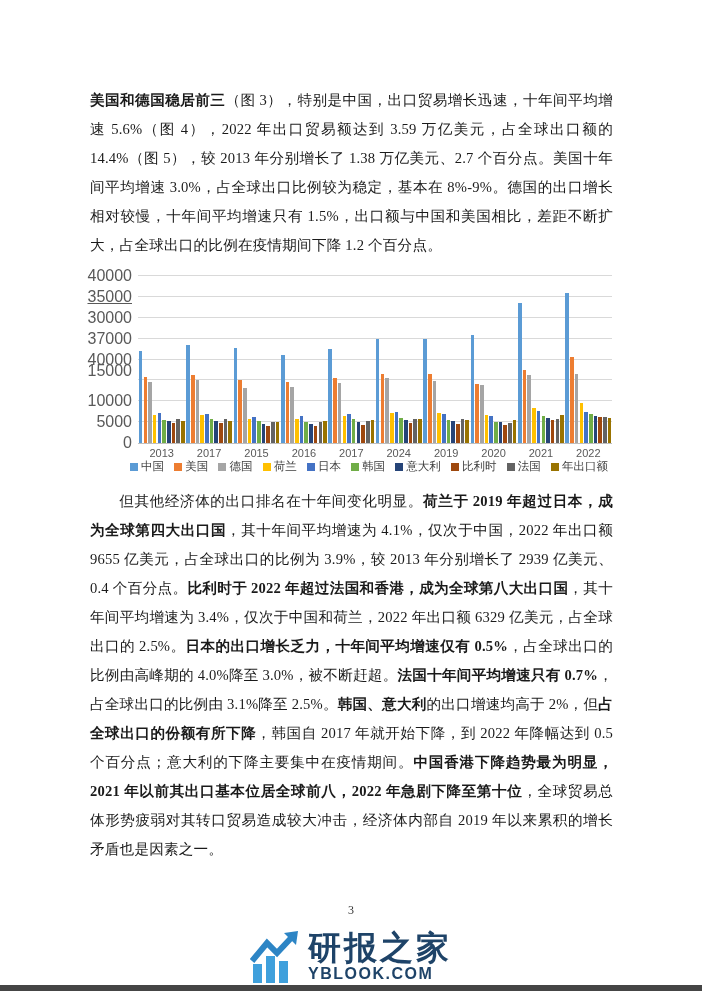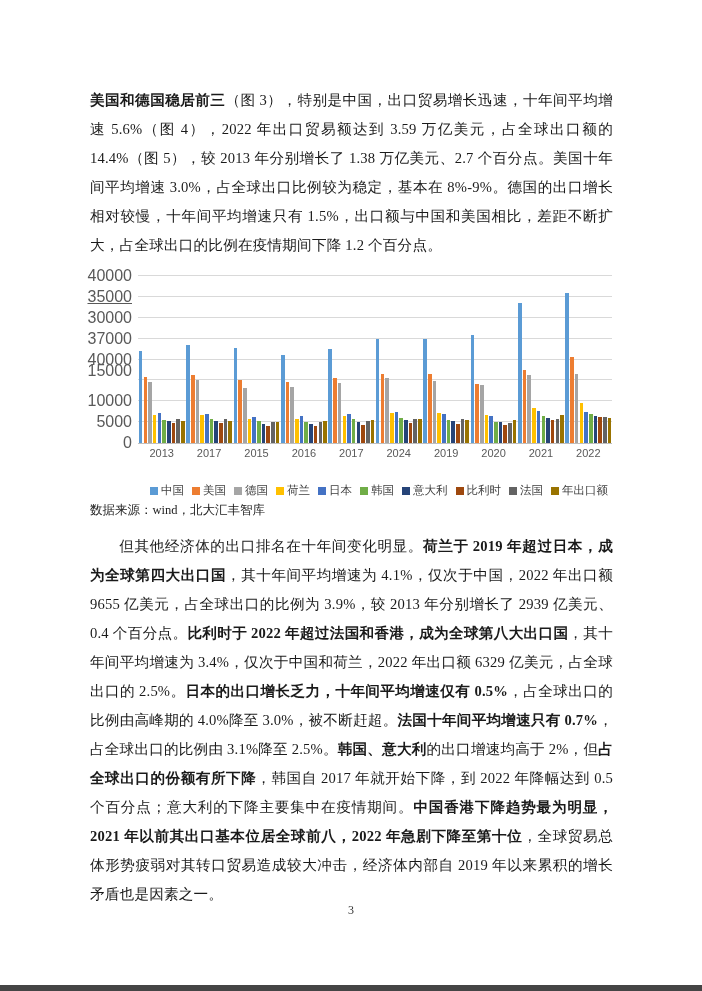--- a/index.html
+++ b/index.html
@@ -24,22 +24,22 @@
     font-size:16px;color:#595959;white-space:nowrap;
   }
   .plot{position:relative;height:167px;flex:1;border-bottom:1px solid #bfbfbf;}
   .gridline{position:absolute;left:0;right:0;height:1px;background:#d9d9d9;}
   .groups{position:absolute;left:0;right:0;bottom:0;top:0;display:flex;}
   .group{flex:1;display:flex;align-items:flex-end;justify-content:center;}
   .bar{width:3.6px;margin:0 0.55px;flex:none;}
   .xlabels{display:flex;margin-left:40px;margin-top:3px;}
   .xlabel{flex:1;text-align:center;font-size:11px;color:#595959;}
   .legend{
-    display:flex;justify-content:flex-end;flex-wrap:nowrap;
-    margin-top:24px;margin-left:28px;font-family:Liberation Serif, serif;
+    display:flex;justify-content:space-between;flex-wrap:nowrap;
+    margin-top:0;margin-left:28px;font-family:Liberation Serif, serif;
   }
   .legend-item{display:flex;align-items:center;margin:0 4px;}
   .legend-marker{width:8px;height:8px;flex:none;margin-right:3px;}
   .legend-label{font-size:11.5px;color:#404040;white-space:nowrap;}
   
   .caption{margin-top:9px;font-size:13.8px;font-weight:bold;color:#000;}
   .source{margin-top:4px;font-size:12.5px;color:#222;}
   .para2{margin-top:13px;}
   
   .pageno{
@@ -265,22 +265,34 @@
             <span class="legend-marker" style="background: rgb(99, 99, 99);"></span>
             <span class="legend-label">法国</span>
           </div>
           <div class="legend-item">
             <span class="legend-marker" style="background: rgb(153, 115, 0);"></span>
             <span class="legend-label">年出口额</span>
           </div>
         </div>
     </div>
 
-    <div class="source">数据来源：wind，北大汇丰智库</div>
 
     <p class="para indent para2"><span>但其他经济体的出口排名在十年间变化明显。</span><b>荷兰于 2019 年超过日本，成为全球第四大出口国</b><span>，其十年间平均增速为 4.1%，仅次于中国，2022 年出口额 9655 亿美元，占全球出口的比例为 3.9%，较 2013 年分别增长了 2939 亿美元、0.4 个百分点。</span><b>比利时于 2022 年超过法国和香港，成为全球第八大出口国</b><span>，其十年间平均增速为 3.4%，仅次于中国和荷兰，2022 年出口额 6329 亿美元，占全球出口的 2.5%。</span><b>日本的出口增长乏力，十年间平均增速仅有 0.5%</b><span>，占全球出口的比例由高峰期的 4.0%降至 3.0%，被不断赶超。</span><b>法国十年间平均增速只有 0.7%</b><span>，占全球出口的比例由 3.1%降至 2.5%。</span><b>韩国、意大利</b><span>的出口增速均高于 2%，但</span><b>占全球出口的份额有所下降</b><span>，韩国自 2017 年就开始下降，到 2022 年降幅达到 0.5 个百分点；意大利的下降主要集中在疫情期间。</span><b>中国香港下降趋势最为明显，2021 年以前其出口基本位居全球前八，2022 年急剧下降至第十位</b><span>，全球贸易总体形势疲弱对其转口贸易造成较大冲击，经济体内部自 2019 年以来累积的增长矛盾也是因素之一。</span></p>
   </div>
 
   <div class="pageno">3</div>
 
+  <div class="brand">
+    <svg class="brand-icon" id="brandIcon" width="50" height="52" viewBox="0 0 50 52">
+      <rect x="3" y="33" width="9" height="19" class="ic-bar" fill="#3FA0DC"></rect>
+      <rect x="16" y="25" width="9" height="27" class="ic-bar" fill="#3FA0DC"></rect>
+      <rect x="29" y="30" width="9" height="22" class="ic-bar" fill="#3FA0DC"></rect>
+      <polyline points="2,30 17,12 27,22 42,6" fill="none" class="ic-arrow-line" stroke-width="6" stroke-linejoin="miter" stroke="#2D85C5"></polyline>
+      <polygon points="34,2 48,0 46,14" class="ic-arrow-head" fill="#2D85C5"></polygon>
+    </svg>
+    <div class="brand-text">
+      <div class="brand-cn" style="color: rgb(30, 67, 104);">研报之家</div>
+      <div class="brand-en" style="color: rgb(30, 67, 104);">YBLOOK.COM</div>
+    </div>
+  </div>
 
   <div class="bottom-strip"></div>
 </div>
 
 </body></html>

